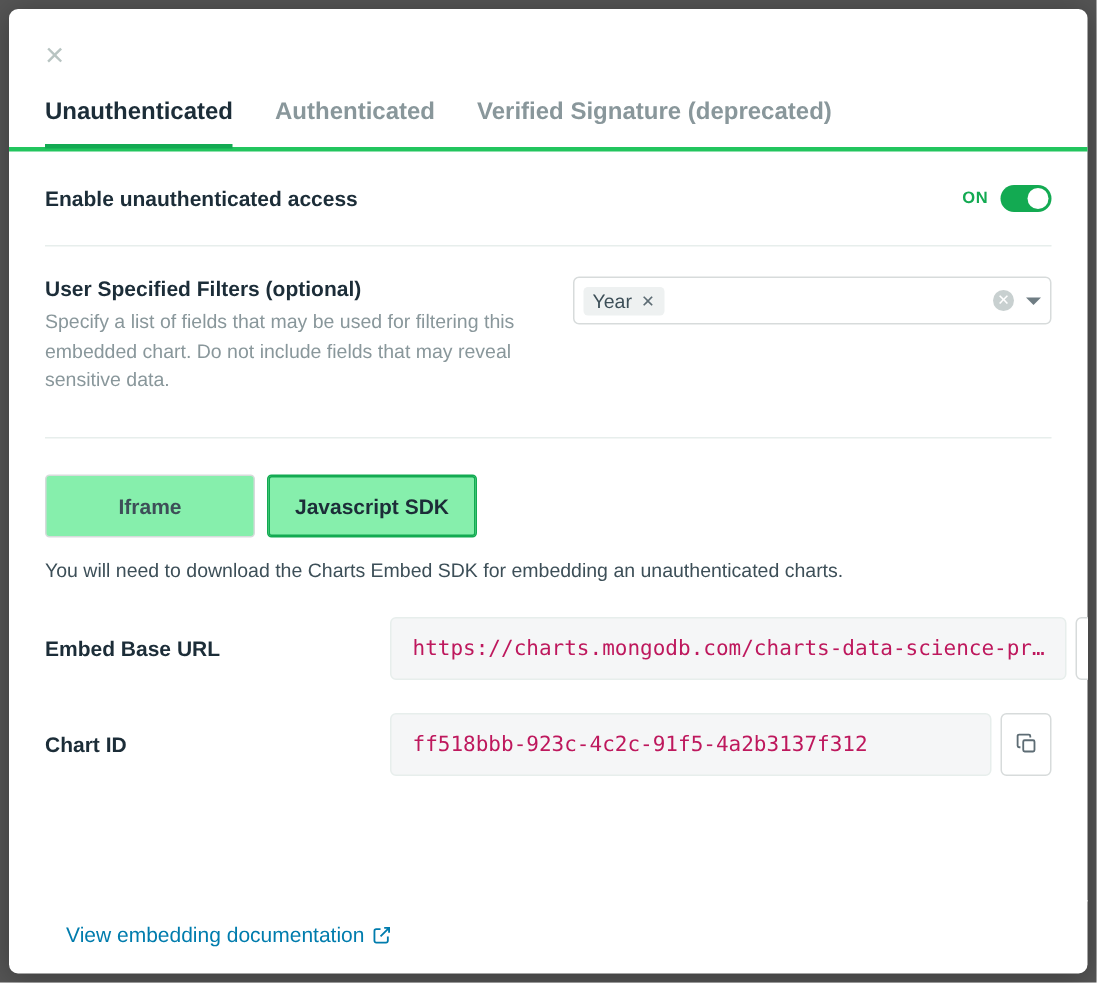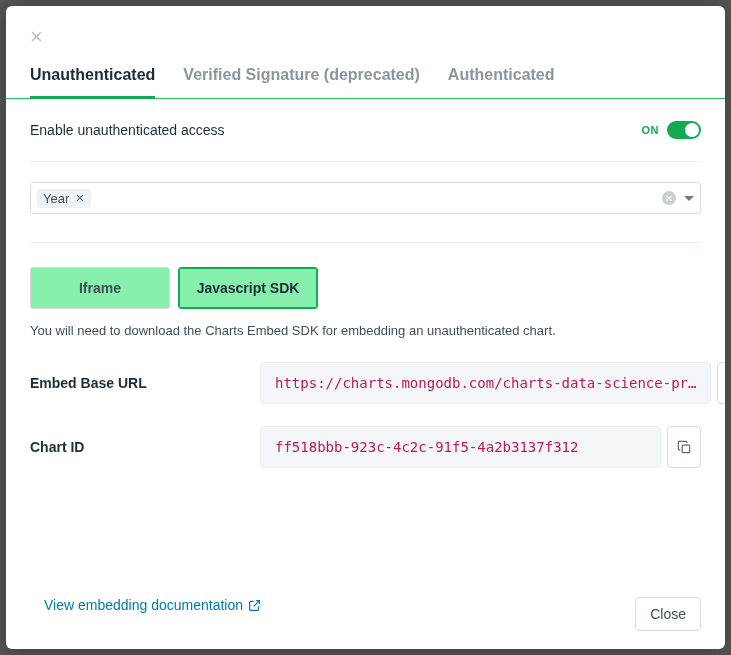--- a/index.html
+++ b/index.html
@@ -34,21 +34,21 @@
 }
 .close-x {
   color: #b8c4c2;
   font-size: 22px;
   cursor: pointer;
   line-height: 1;
 }
 .tabs {
   display: flex;
   padding: 18px 24px 0 24px;
-  border-bottom: 1px solid #22c55e;
+  border-bottom: 3px solid #22c55e;
   gap: 28px;
 }
 .tab {
   padding: 0 0 12px 0;
   font-size: 16px;
   font-weight: 600;
   color: #89979b;
   cursor: pointer;
   border-bottom: 3px solid transparent;
   margin-bottom: -1px;
@@ -64,21 +64,21 @@
 }
 .row {
   display: flex;
   align-items: center;
   justify-content: space-between;
   padding: 22px 0;
   border-bottom: 1px solid #e7eeec;
 }
 .row-label {
   font-size: 14px;
-  font-weight: 400;
+  font-weight: 700;
   color: #1c2d38;
 }
 .toggle-wrap {
   display: flex;
   align-items: center;
   gap: 8px;
 }
 .toggle-text {
   font-size: 11px;
   font-weight: 700;
@@ -273,53 +273,57 @@
 <body>
 
 <div class="modal">
 
   <div class="hdr">
     <span class="close-x">×</span>
   </div>
 
   <div class="tabs">
     <div class="tab active">Unauthenticated</div>
+    <div class="tab">Authenticated</div>
     <div class="tab">Verified Signature (deprecated)</div>
-    <div class="tab">Authenticated</div>
   </div>
 
   <div class="body">
 
     <div class="row">
       <div class="row-label">Enable unauthenticated access</div>
       <div class="toggle-wrap">
         <span class="toggle-text">ON</span>
         <div class="toggle"></div>
       </div>
     </div>
 
     <div class="filters-row">
+      <div class="filters-left">
+        <div class="filters-title">User Specified Filters (optional)</div>
+        <div class="filters-desc">Specify a list of fields that may be used for filtering this embedded chart. Do not include fields that may reveal sensitive data.</div>
+      </div>
       <div class="filters-input">
         <div class="chip">
           <span>Year</span>
           <span class="chip-x">✕</span>
         </div>
         <div class="filters-ctrls">
           <div class="clear-circle">✕</div>
           <div class="caret"></div>
         </div>
       </div>
     </div>
 
     <div class="seg">
       <div class="seg-btn">Iframe</div>
       <div class="seg-btn active">Javascript SDK</div>
     </div>
 
-    <div class="note">You will need to download the Charts Embed SDK for embedding an unauthenticated chart.</div>
+    <div class="note">You will need to download the Charts Embed SDK for embedding an unauthenticated charts.</div>
 
     <div class="field-row">
       <div class="field-label">Embed Base URL</div>
       <div class="field-val">
         <div class="code-box">https://charts.mongodb.com/charts-data-science-pr…</div>
         <div class="copy-btn">
           
         </div>
       </div>
     </div>
@@ -340,16 +344,15 @@
   </div>
 
   <div class="ftr">
     <a class="doc-link">
       <span>View embedding documentation</span>
       <svg viewBox="0 0 16 16" fill="none" stroke="currentColor" stroke-width="1.5">
         <path d="M7 3H3.5A1.5 1.5 0 0 0 2 4.5v8A1.5 1.5 0 0 0 3.5 14h8a1.5 1.5 0 0 0 1.5-1.5V9"></path>
         <path d="M10 2h4v4M14 2L7 9"></path>
       </svg>
     </a>
-    <button class="close-btn">Close</button>
   </div>
 
 </div>
 
 </body></html>

